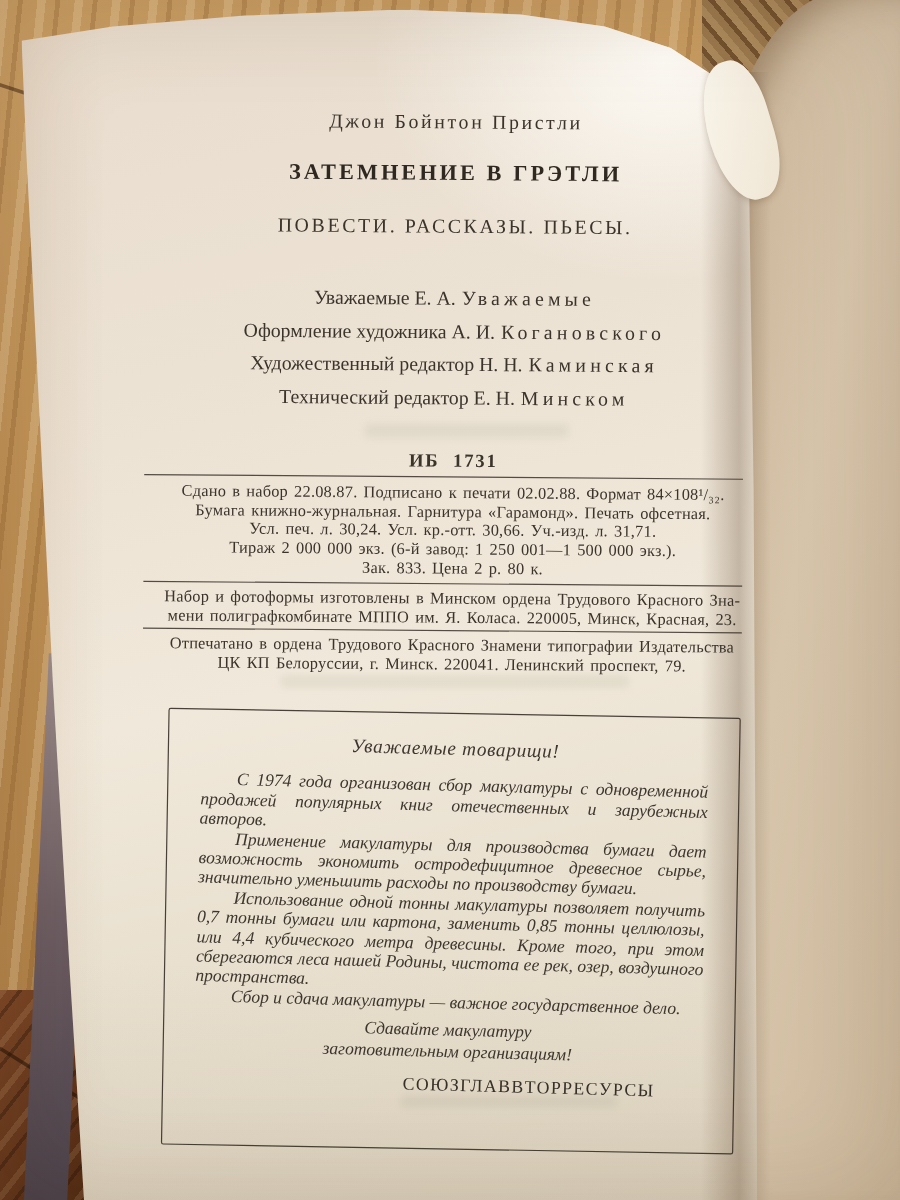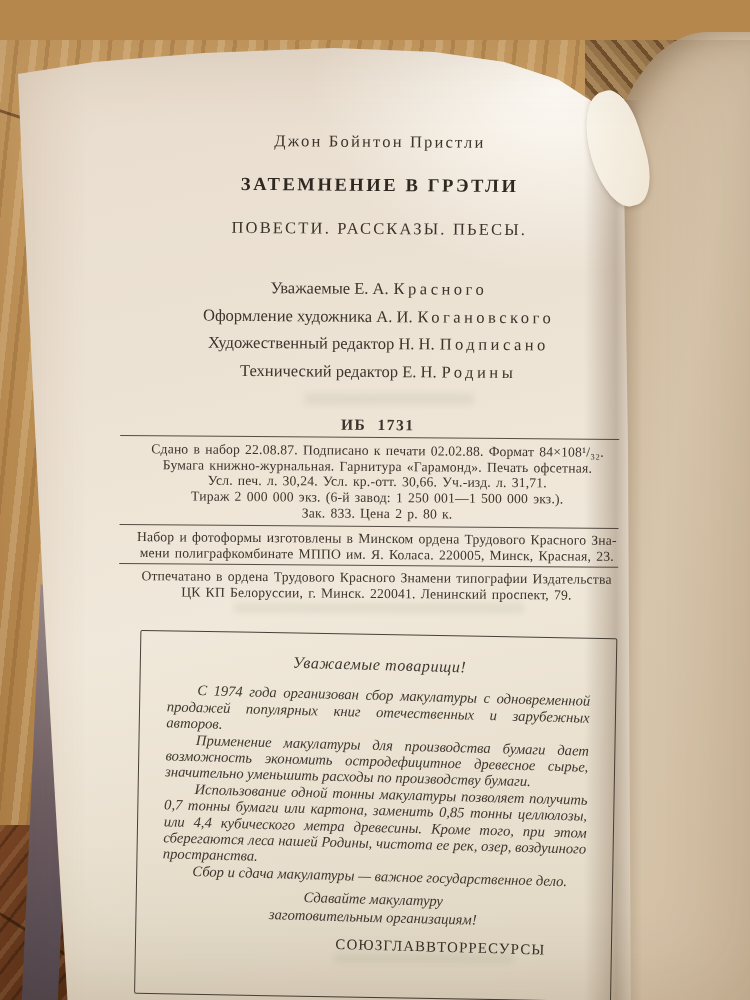--- a/index.html
+++ b/index.html
@@ -1,21 +1,21 @@
 <!DOCTYPE html>
 <html><head>
 <meta charset="utf-8">
 <style>
   html,body{margin:0;padding:0;}
   body{
     width:750px;height:1000px;overflow:hidden;position:relative;
     font-family:"Liberation Serif","DejaVu Serif",serif;
     background:#b5874c;
   }
-  .scene{position:absolute;inset:0;margin-top:40px;}
+  .scene{position:absolute;inset:0;}
 
   
   .wood{
     position:absolute;inset:0;
     background:
       repeating-linear-gradient(96deg,
         rgba(255,236,200,.22) 0 7px, rgba(0,0,0,0) 7px 15px,
         rgba(118,70,24,.22) 15px 19px, rgba(0,0,0,0) 19px 31px),
       linear-gradient(175deg,#c99e64 0%,#bf9156 38%,#aa7c44 100%);
   }
@@ -137,24 +137,24 @@
   <div class="gutter"></div>
   <div class="edge-sliver"></div>
 
   <div class="content">
 
     <div class="cline author">Джон Бойнтон Пристли</div>
     <div class="cline title">ЗАТЕМНЕНИЕ В ГРЭТЛИ</div>
     <div class="cline subtitle">ПОВЕСТИ. РАССКАЗЫ. ПЬЕСЫ.</div>
 
     <div class="cline credits">
-      <div class="credit-line"><span>Уважаемые Е. А.</span><span class="credit-name">Красного</span></div>
+      <div class="credit-line"><span>Уважаемые Е. А.</span><span class="credit-name">Уважаемые</span></div>
       <div class="credit-line"><span>Оформление художника А. И.</span><span class="credit-name">Когановского</span></div>
-      <div class="credit-line"><span>Художественный редактор Н. Н.</span><span class="credit-name">Подписано</span></div>
-      <div class="credit-line"><span>Технический редактор Е. Н.</span><span class="credit-name">Родины</span></div>
+      <div class="credit-line"><span>Художественный редактор Н. Н.</span><span class="credit-name">Каминская</span></div>
+      <div class="credit-line"><span>Технический редактор Е. Н.</span><span class="credit-name">Минском</span></div>
     </div>
 
     <div class="cline pubid">ИБ 1731</div>
 
     <div class="rule r1"></div>
     <div class="imprint i1">
       <div>Сдано в набор 22.08.87. Подписано к печати 02.02.88. Формат 84×108¹/₃₂.</div>
       <div>Бумага книжно-журнальная. Гарнитура «Гарамонд». Печать офсетная.</div>
       <div>Усл. печ. л. 30,24. Усл. кр.-отт. 30,66. Уч.-изд. л. 31,71.</div>
       <div>Тираж 2 000 000 экз. (6-й завод: 1 250 001—1 500 000 экз.).</div>

